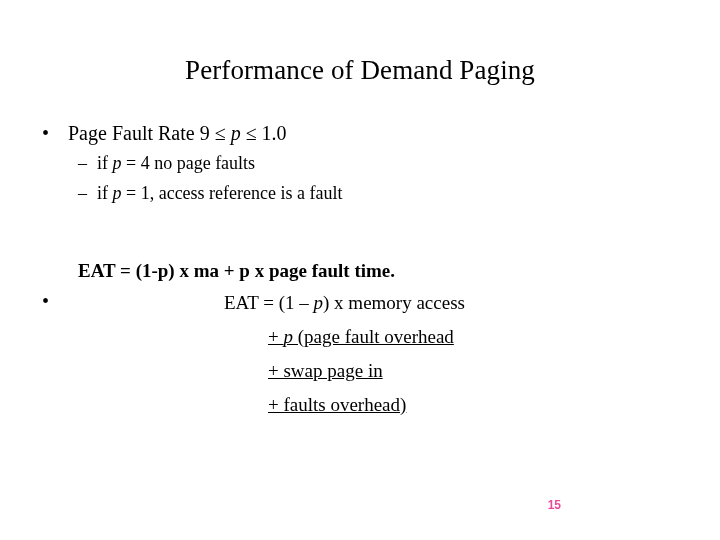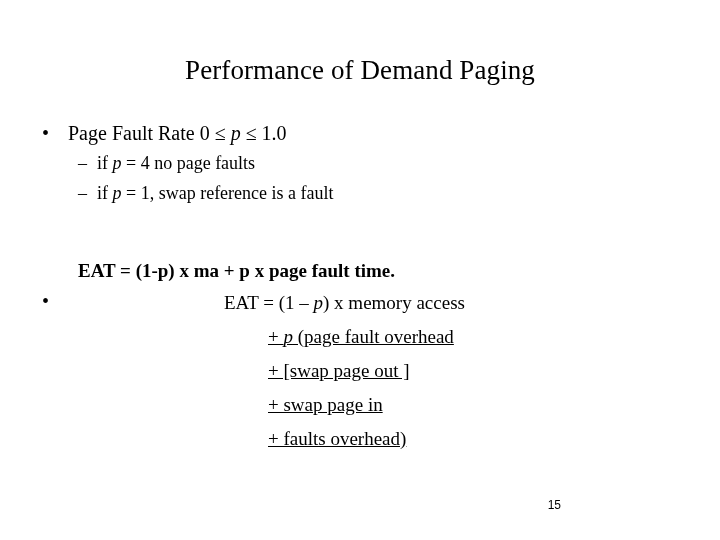--- a/index.html
+++ b/index.html
@@ -110,65 +110,65 @@
   .ital { font-style: italic; }
 
   
   .page-number {
     position: absolute;
     right: 40px;
     bottom: 28px;
     font-family: "Liberation Sans", "DejaVu Sans", sans-serif;
     font-size: 12px;
     line-height: 14px;
-    color: #000000;
+    color: #ec4899;
+    font-weight: bold;
   }
 </style>
 </head>
 <body>
 
 <div class="slide">
 
   <h1 class="slide-title">Performance of Demand Paging</h1>
 
   <div class="body-block">
 
     <div class="bullet-l1">
       <span class="marker">•</span>
-      <span><span>Page Fault Rate 0 </span><span>≤</span><span class="ital">&nbsp;<span>p</span>&nbsp;</span><span>≤</span><span> 1.0</span></span>
+      <span><span>Page Fault Rate 9 </span><span>≤</span><span class="ital">&nbsp;<span>p</span>&nbsp;</span><span>≤</span><span> 1.0</span></span>
     </div>
 
     <div class="bullet-l2">
       <span class="marker">–</span>
       <span><span>if </span><span class="ital">p</span><span> = 4 no page faults</span></span>
     </div>
 
     <div class="bullet-l2">
       <span class="marker">–</span>
-      <span><span>if </span><span class="ital">p</span><span> = 1, swap reference is a fault</span></span>
+      <span><span>if </span><span class="ital">p</span><span> = 1, access reference is a fault</span></span>
     </div>
 
     <div class="spacer-row"></div>
     <div class="spacer-row-sm"></div>
 
     <div class="formula-bold">EAT = (1-p) x ma + p x page fault time.</div>
 
     <div class="bullet-l1">
       <span class="marker">•</span>
     </div>
 
     <div class="eq-line eq-indent-1">
       <span>EAT = (1 – </span><span class="ital">p</span><span>) x memory access</span>
     </div>
 
     <div class="eq-line eq-indent-2">
       <span>+ </span><span class="ital">p</span><span> (page fault overhead</span>
     </div>
 
-    <div class="eq-line eq-indent-2">+ [swap page out ]</div>
 
     <div class="eq-line eq-indent-2">+ swap page in</div>
 
     <div class="eq-line eq-indent-2">+ faults overhead)</div>
 
   </div>
 
   <div class="page-number">15</div>
 
 </div>

